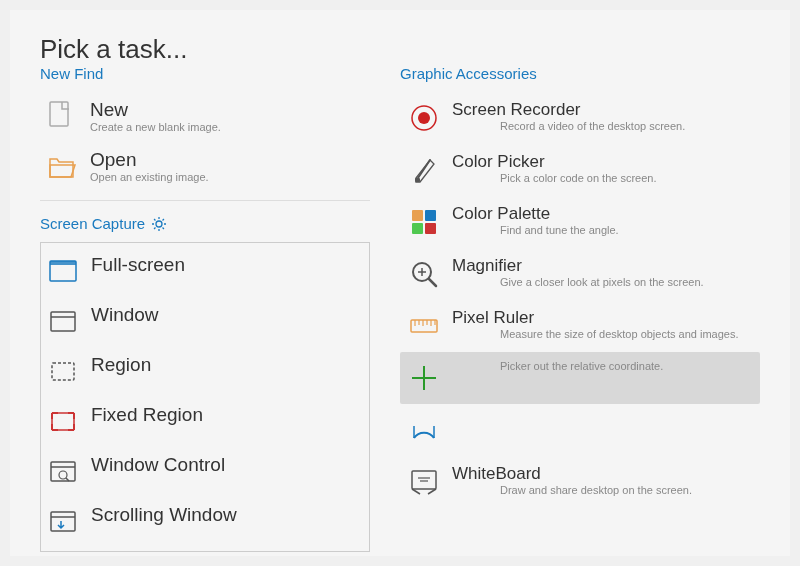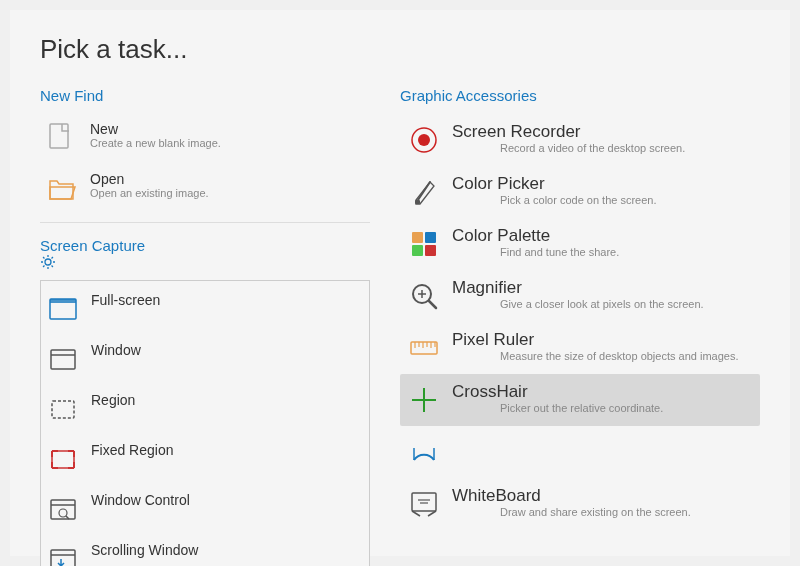--- a/index.html
+++ b/index.html
@@ -18,21 +18,20 @@
       width: 780px;
       height: 546px;
       padding: 24px 30px;
       display: flex;
       flex-direction: column;
     }
     .page-title {
       font-size: 26px;
       font-weight: 300;
       color: #333;
-      margin-bottom: 22px;
     }
     .columns {
       display: flex;
       flex: 1;
       gap: 0;
     }
     .left-column {
       width: 330px;
       display: flex;
       flex-direction: column;
@@ -42,41 +41,41 @@
       padding-left: 30px;
     }
     .section-title {
       font-size: 15px;
       color: #1a7abf;
       font-weight: 400;
       margin-bottom: 10px;
     }
     .section-title-with-icon {
       display: flex;
-      align-items: flex-start;
-      flex-direction: column;
+      align-items: flex-end;
+      gap: 6px;
     }
     .task-item {
       display: flex;
       align-items: flex-start;
       padding: 7px 4px;
       cursor: pointer;
       border-radius: 2px;
     }
     .task-icon {
       width: 36px;
       height: 36px;
       flex-shrink: 0;
       display: flex;
       align-items: center;
       justify-content: center;
       margin-right: 10px;
     }
     .task-text .task-name {
-      font-size: 14px;
+      font-size: 19px;
       color: #333;
       font-weight: 400;
     }
     .task-text .task-desc {
       font-size: 11px;
       color: #888;
     }
     .divider {
       border: none;
       border-bottom: 1px solid #ddd;
@@ -314,21 +313,21 @@
         <div class="graphic-icon">
           <svg width="28" height="28" viewBox="0 0 28 28">
             <rect x="2" y="2" width="11" height="11" fill="#e8a050" rx="1"></rect>
             <rect x="15" y="2" width="11" height="11" fill="#1a7abf" rx="1"></rect>
             <rect x="2" y="15" width="11" height="11" fill="#50c850" rx="1"></rect>
             <rect x="15" y="15" width="11" height="11" fill="#cc3333" rx="1"></rect>
           </svg>
         </div>
         <div class="graphic-text">
           <div class="item-name">Color Palette</div>
-          <div class="item-desc">Find and tune the share.</div>
+          <div class="item-desc">Find and tune the angle.</div>
         </div>
       </div>
 
       <div class="graphic-item">
         <div class="graphic-icon">
           <svg width="28" height="28" viewBox="0 0 28 28">
             <circle cx="12" cy="12" r="9" fill="none" stroke="#555" stroke-width="2"></circle>
             <line x1="19" y1="19" x2="26" y2="26" stroke="#555" stroke-width="2.5" stroke-linecap="round"></line>
             <line x1="8" y1="12" x2="16" y2="12" stroke="#555" stroke-width="1.5"></line>
             <line x1="12" y1="8" x2="12" y2="16" stroke="#555" stroke-width="1.5"></line>
@@ -359,21 +358,20 @@
       </div>
 
       <div class="graphic-item selected">
         <div class="graphic-icon">
           <svg width="28" height="28" viewBox="0 0 28 28">
             <line x1="14" y1="2" x2="14" y2="26" stroke="#2a9a2a" stroke-width="2"></line>
             <line x1="2" y1="14" x2="26" y2="14" stroke="#2a9a2a" stroke-width="2"></line>
           </svg>
         </div>
         <div class="graphic-text">
-          <div class="item-name">CrossHair</div>
           <div class="item-desc">Picker out the relative coordinate.</div>
         </div>
       </div>
 
       <div class="graphic-item">
         <div class="graphic-icon">
           <svg width="28" height="28" viewBox="0 0 28 28">
             <path d="M4,22 A12,12 0 0,1 24,22" fill="none" stroke="#1a7abf" stroke-width="2"></path>
             <line x1="4" y1="22" x2="4" y2="10" stroke="#1a7abf" stroke-width="1.5"></line>
             <line x1="24" y1="22" x2="24" y2="10" stroke="#1a7abf" stroke-width="1.5"></line>
@@ -386,19 +384,19 @@
           <svg width="28" height="28" viewBox="0 0 28 28">
             <rect x="2" y="3" width="24" height="18" rx="1" fill="none" stroke="#555" stroke-width="1.5"></rect>
             <line x1="2" y1="21" x2="10" y2="26" stroke="#555" stroke-width="1.5"></line>
             <line x1="26" y1="21" x2="18" y2="26" stroke="#555" stroke-width="1.5"></line>
             <line x1="10" y1="13" x2="18" y2="13" stroke="#555" stroke-width="1.2"></line>
             <line x1="8" y1="10" x2="20" y2="10" stroke="#555" stroke-width="1.2"></line>
           </svg>
         </div>
         <div class="graphic-text">
           <div class="item-name">WhiteBoard</div>
-          <div class="item-desc">Draw and share existing on the screen.</div>
+          <div class="item-desc">Draw and share desktop on the screen.</div>
         </div>
       </div>
 
     </div>
   </div>
 </div>
 
 </body></html>

